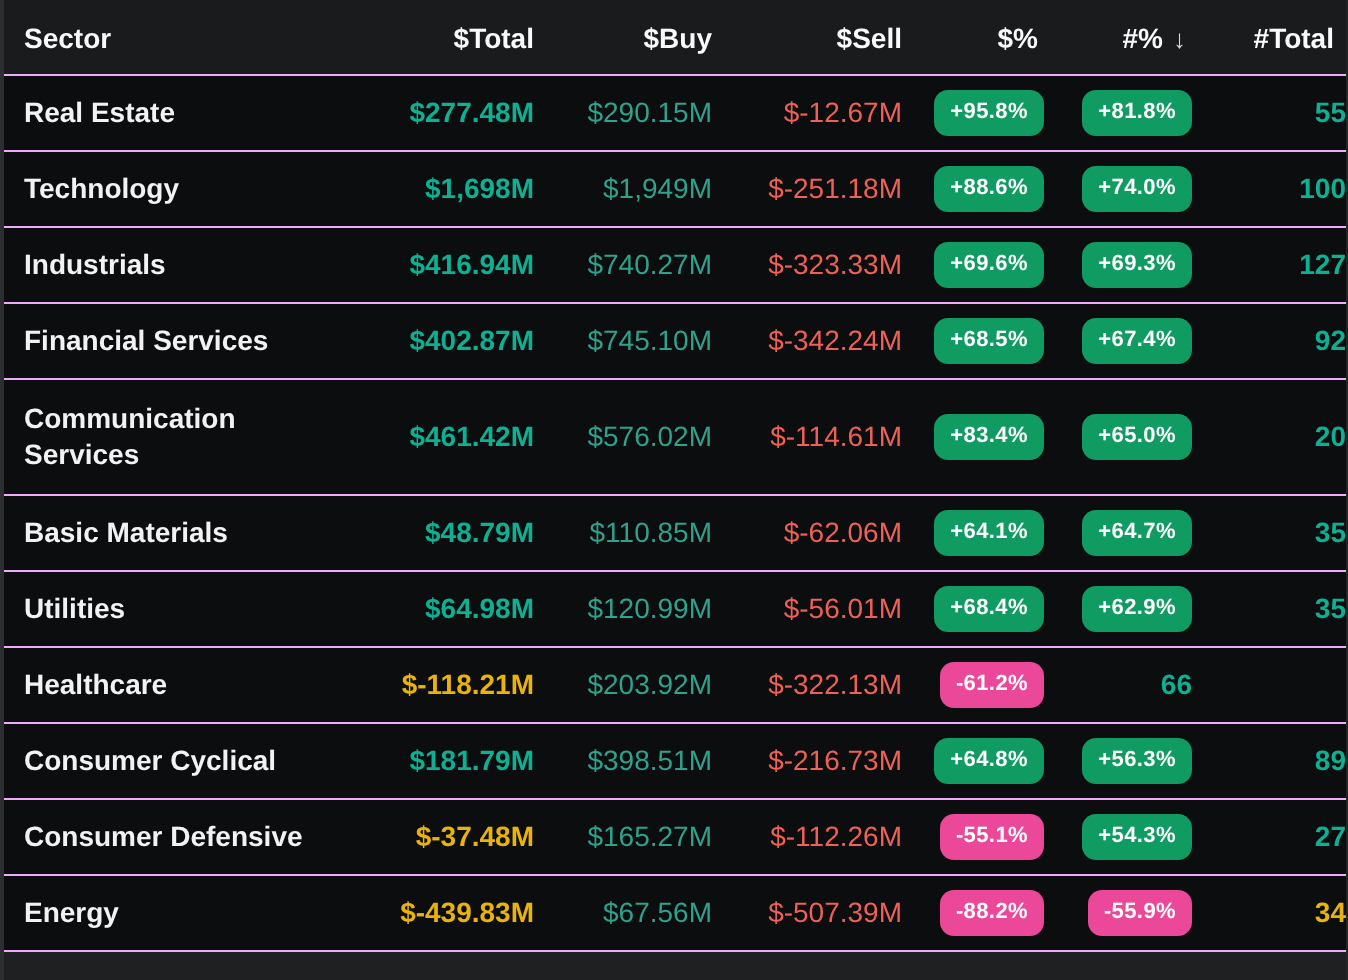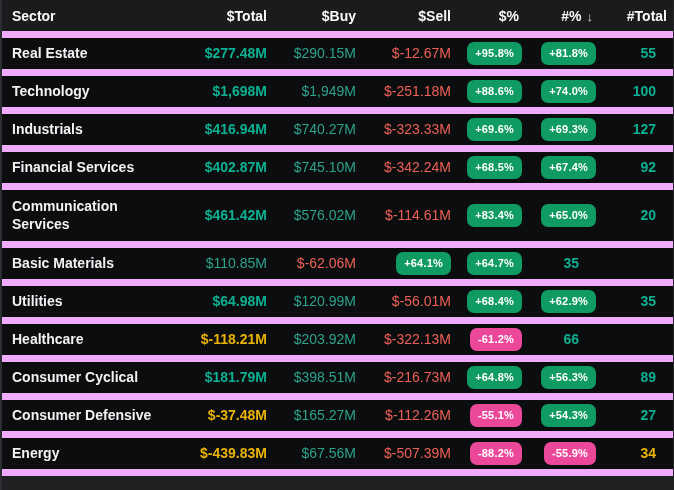--- a/index.html
+++ b/index.html
@@ -11,40 +11,40 @@
     border-left:2px solid #2c2e31;
     border-right:1px solid #232527;
     overflow:hidden;
   }
   .tr{
     display:grid;
     grid-template-columns:1fr 96px 89px 95px 71px 74px 77px;
     align-items:center;
     box-sizing:border-box;
     height:38px;
-    border-bottom:7px solid #f0abfc;
+    border-bottom:1px solid #f0abfc;
     background:#0b0d0e;
   }
   .tr.header{
     background:#191b1d;
     height:38px;
   }
   .tr.tall{height:58px;}
   .cell{font-size:14px; line-height:1.28; white-space:nowrap;}
   .cell.sector{
     padding-left:10px;
     color:#f2f2f4;
     font-weight:700;
     white-space:normal;
   }
   .cell.num{text-align:right;}
   .cell.total{font-weight:700;}
   .cell.buy{color:#2fa28d;font-weight:400;}
   .cell.sell{color:#ef6057;font-weight:400;}
-  .cell.count{font-weight:700;padding-right:17px;}
+  .cell.count{font-weight:700;}
   .pos{color:#0cb092;}
   .neg{color:#eab308;}
   .cell.badge-cell{display:flex;justify-content:flex-end;}
   .badge{
     display:inline-block;
     font-size:11px;
     font-weight:700;
     color:#ffffff;
     padding:4px 8px;
     border-radius:7px;
@@ -149,20 +149,21 @@
       <span class="badge badge-dollar badge-pos">+83.4%</span>
     </div>
     <div class="cell badge-cell">
       <span class="badge badge-count badge-pos">+65.0%</span>
     </div>
     <div class="cell num count cell-count pos">20</div>
   </div>
 
   <div class="tr">
     <div class="cell sector">Basic Materials</div>
+    <div class="cell num total cell-total pos">$48.79M</div>
     <div class="cell num buy">$110.85M</div>
     <div class="cell num sell">$-62.06M</div>
     <div class="cell badge-cell">
       <span class="badge badge-dollar badge-pos">+64.1%</span>
     </div>
     <div class="cell badge-cell">
       <span class="badge badge-count badge-pos">+64.7%</span>
     </div>
     <div class="cell num count cell-count pos">35</div>
   </div>

